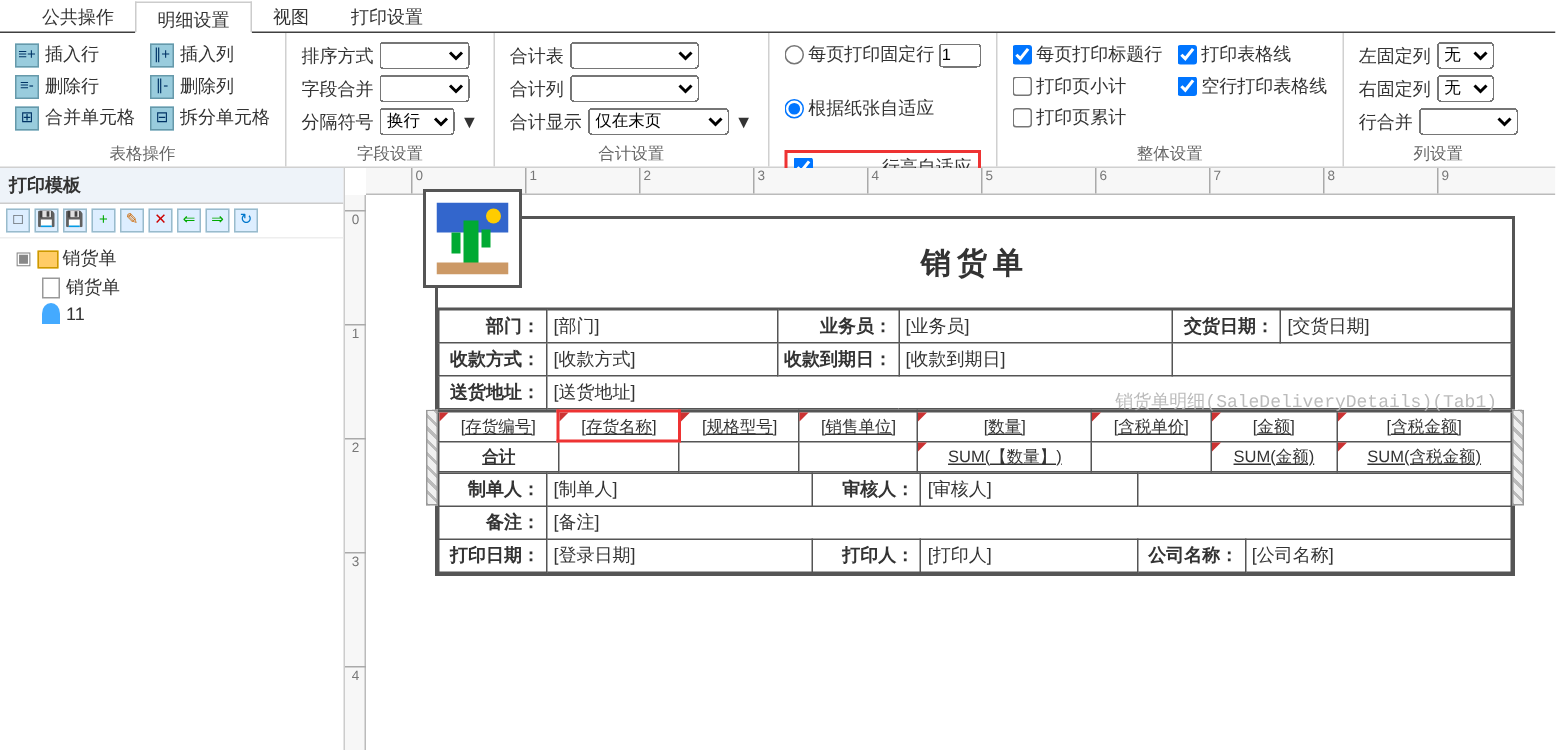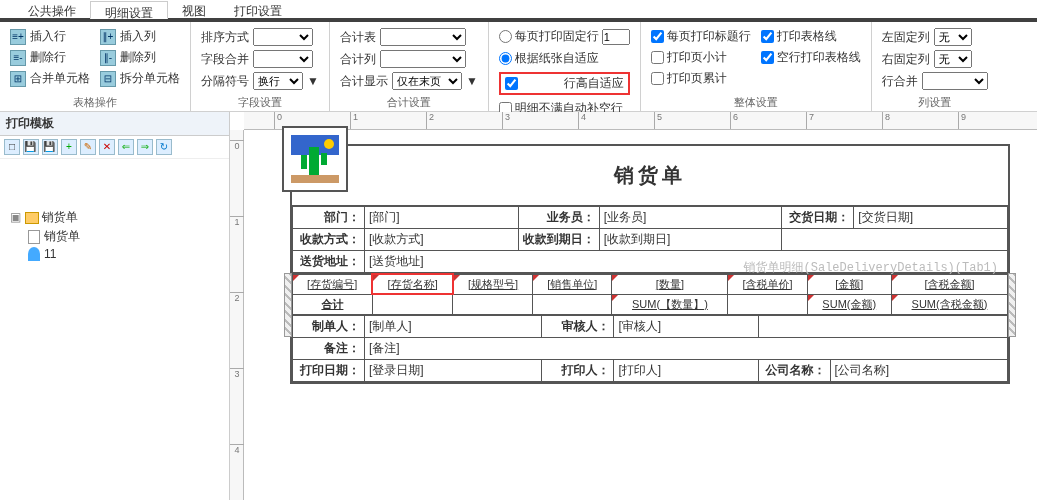--- a/index.html
+++ b/index.html
@@ -1,37 +1,37 @@
 <!DOCTYPE html>
 <html><head>
 <meta charset="utf-8">
 <style>
   * { box-sizing: border-box; margin: 0; padding: 0; font-family: "Microsoft YaHei", SimSun, sans-serif; }
   body { background: #fff; font-size: 12px; color: #333; }
-  .tabs { display: flex; border-bottom: 4px solid #404040; height: 22px; padding-left: 14px; }
+  .tabs { display: flex; border-bottom: 1px solid #404040; height: 22px; padding-left: 14px; }
   .tab { padding: 3px 14px; cursor: pointer; color: #333; }
   .tab.active { border: 1px solid #ccc; border-bottom: 1px solid #fff; position: relative; top: 1px; background:#fff; }
   .ribbon { display: flex; border-bottom: 1px solid #d0d0d0; height: 90px; }
   .group { border-right: 1px solid #d0d0d0; padding: 6px 10px 2px 10px; position: relative; }
   .group-label { position: absolute; bottom: 1px; left: 0; right: 0; text-align: center; font-size: 11px; color: #666; }
   .gcol { display: flex; flex-direction: column; gap: 4px; }
   .grow { display: flex; gap: 10px; }
   .btn { display: flex; align-items: center; gap: 4px; cursor: pointer; white-space: nowrap; }
   .ico { width: 16px; height: 16px; display: inline-block; background: #9cd; border: 1px solid #69a; font-size: 10px; text-align: center; line-height: 14px; color: #036; }
   .row-f { display:flex; align-items:center; gap:4px; white-space: nowrap; }
   select.sm { font-size: 11px; height: 18px; }
   input.sm { width: 28px; height: 16px; font-size: 11px; }
   label.ck { display: flex; align-items: center; gap: 3px; white-space: nowrap; }
   .hl { border: 2px solid #e33; padding: 1px 4px; justify-content: space-between; }
   .main { display: flex; height: 388px; }
   .sidebar { width: 230px; border-right: 1px solid #ccc; overflow: hidden; }
   .side-title { background: #eef3f9; padding: 3px 6px; font-weight: bold; border-bottom: 1px solid #ccc; }
   .toolbar { display:flex; gap:3px; padding:3px 4px; border-bottom:1px solid #eee; }
   .tico { width:16px; height:16px; background:#def; border:1px solid #9bc; cursor:pointer; font-size:10px; text-align:center; line-height:14px; }
-  .tree { padding: 4px 6px; margin-top: 45px; }
+  .tree { padding: 4px 6px; }
   .tree-item { padding: 1px 0 1px 4px; }
   .tree-item.sub { padding-left: 22px; display:flex; align-items:center; gap:4px; }
   .folder-ico { width:14px; height:12px; display:inline-block; background:#fc6; border:1px solid #c90; vertical-align:middle; margin-right:3px;}
   .file-ico { width:12px; height:14px; display:inline-block; background:#fff; border:1px solid #999; }
   .user-ico { width:12px; height:14px; display:inline-block; background:#4af; border-radius:50% 50% 0 0; }
   .canvas-wrap { flex:1; position:relative; overflow:hidden; background:#fff; }
   .hruler { position:absolute; top:0; left:14px; right:0; height:18px; border-bottom:1px solid #bbb; background:#f7f7f7; font-size:9px; color:#777; overflow:hidden;}
   .vruler { position:absolute; top:18px; left:0; width:14px; bottom:0; border-right:1px solid #bbb; background:#f7f7f7; font-size:9px; color:#777;}
   .tick { position:absolute; border-left:1px solid #aaa; height:18px; padding-left:2px; }
   .vtick { position:absolute; border-top:1px solid #aaa; width:14px; text-align:center; }
@@ -114,27 +114,27 @@
   <div class="group">
     <div class="gcol">
       <div class="row-f">
           <span>合计表</span>
           <select class="sm" style="width:86px"></select>
         </div>
       <div class="row-f">
           <span>合计列</span>
           <select class="sm" style="width:86px"></select>
         </div>
-      <div class="row-f"><span>合计显示</span><select class="sm" style="width:70px"><option>仅在末页</option></select>▼</div>
+      <div class="row-f"><span>合计显示</span><select class="sm" style="width:94px"><option>仅在末页</option></select>▼</div>
     </div>
     <div class="group-label">合计设置</div>
   </div>
 
   <div class="group">
-    <div class="gcol" style="gap:5px">
+    <div class="gcol" style="gap:19px">
       <label class="ck">
           <input type="radio" name="fit" style="">
           <span>每页打印固定行</span>
           <input class="sm" value="1" style="">
         </label>
       <label class="ck">
           <input type="radio" name="fit" checked="" style="">
           <span>根据纸张自适应</span>
         </label>
       <label class="ck hl">

